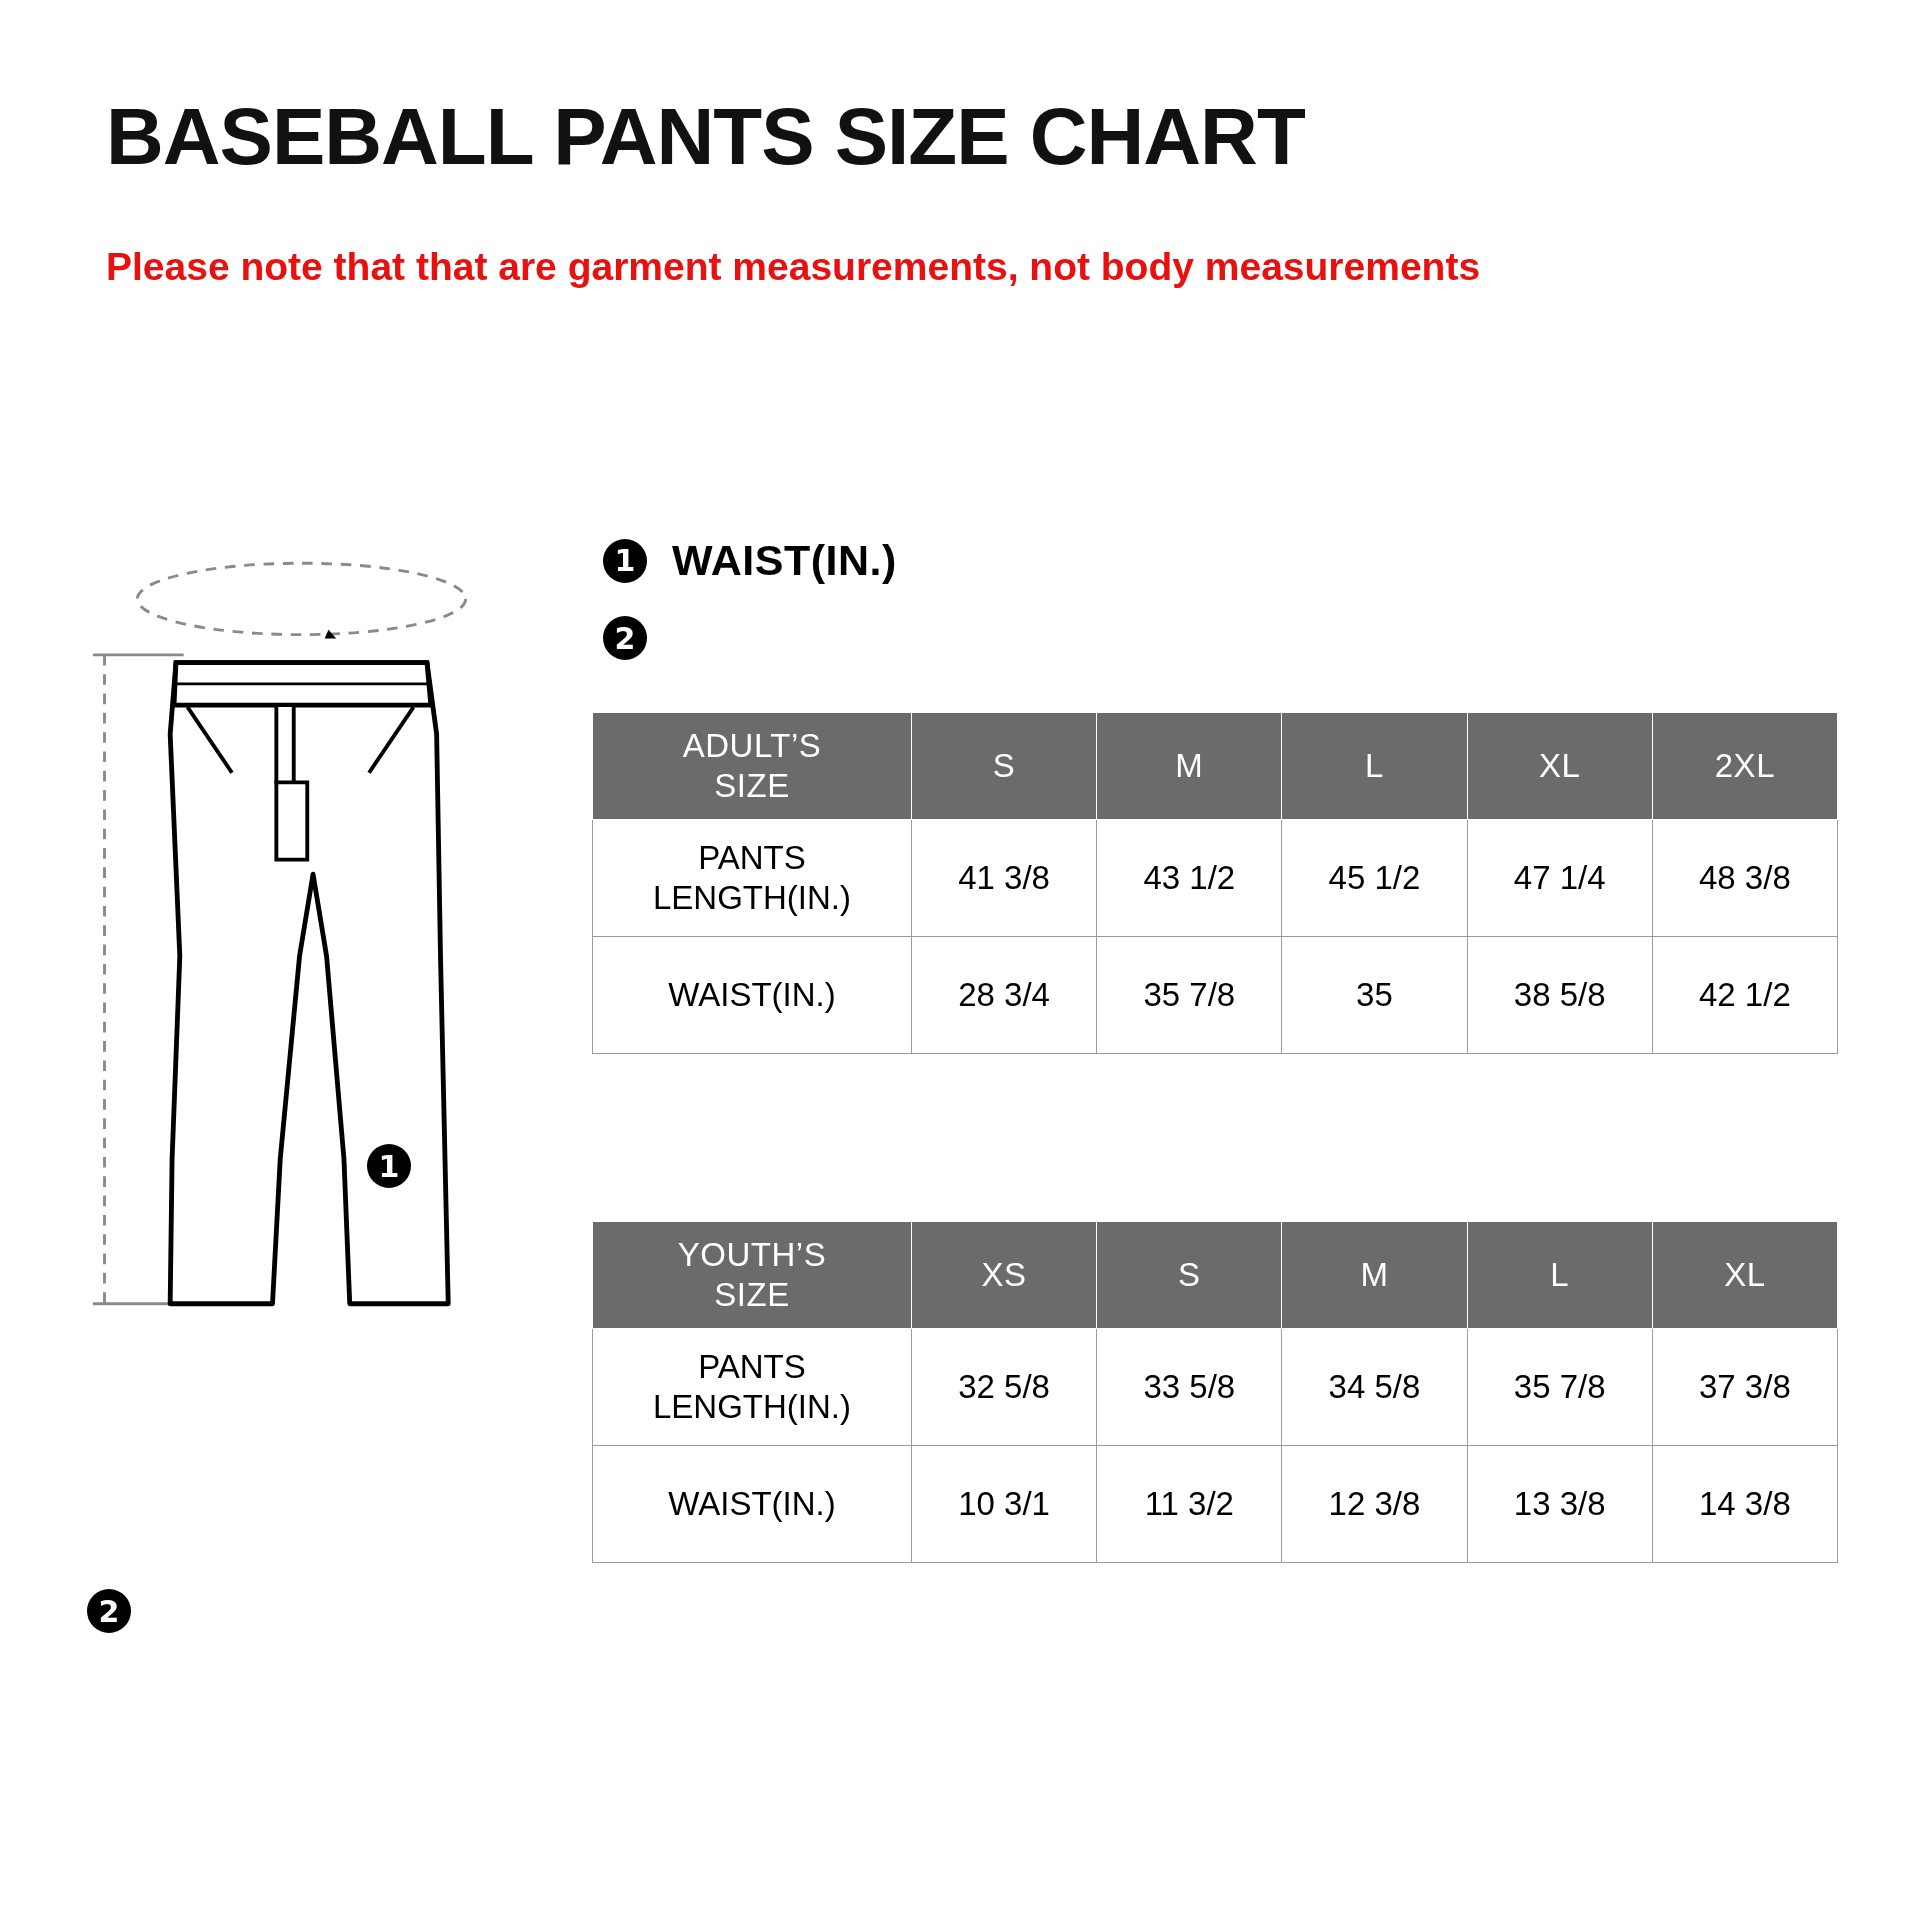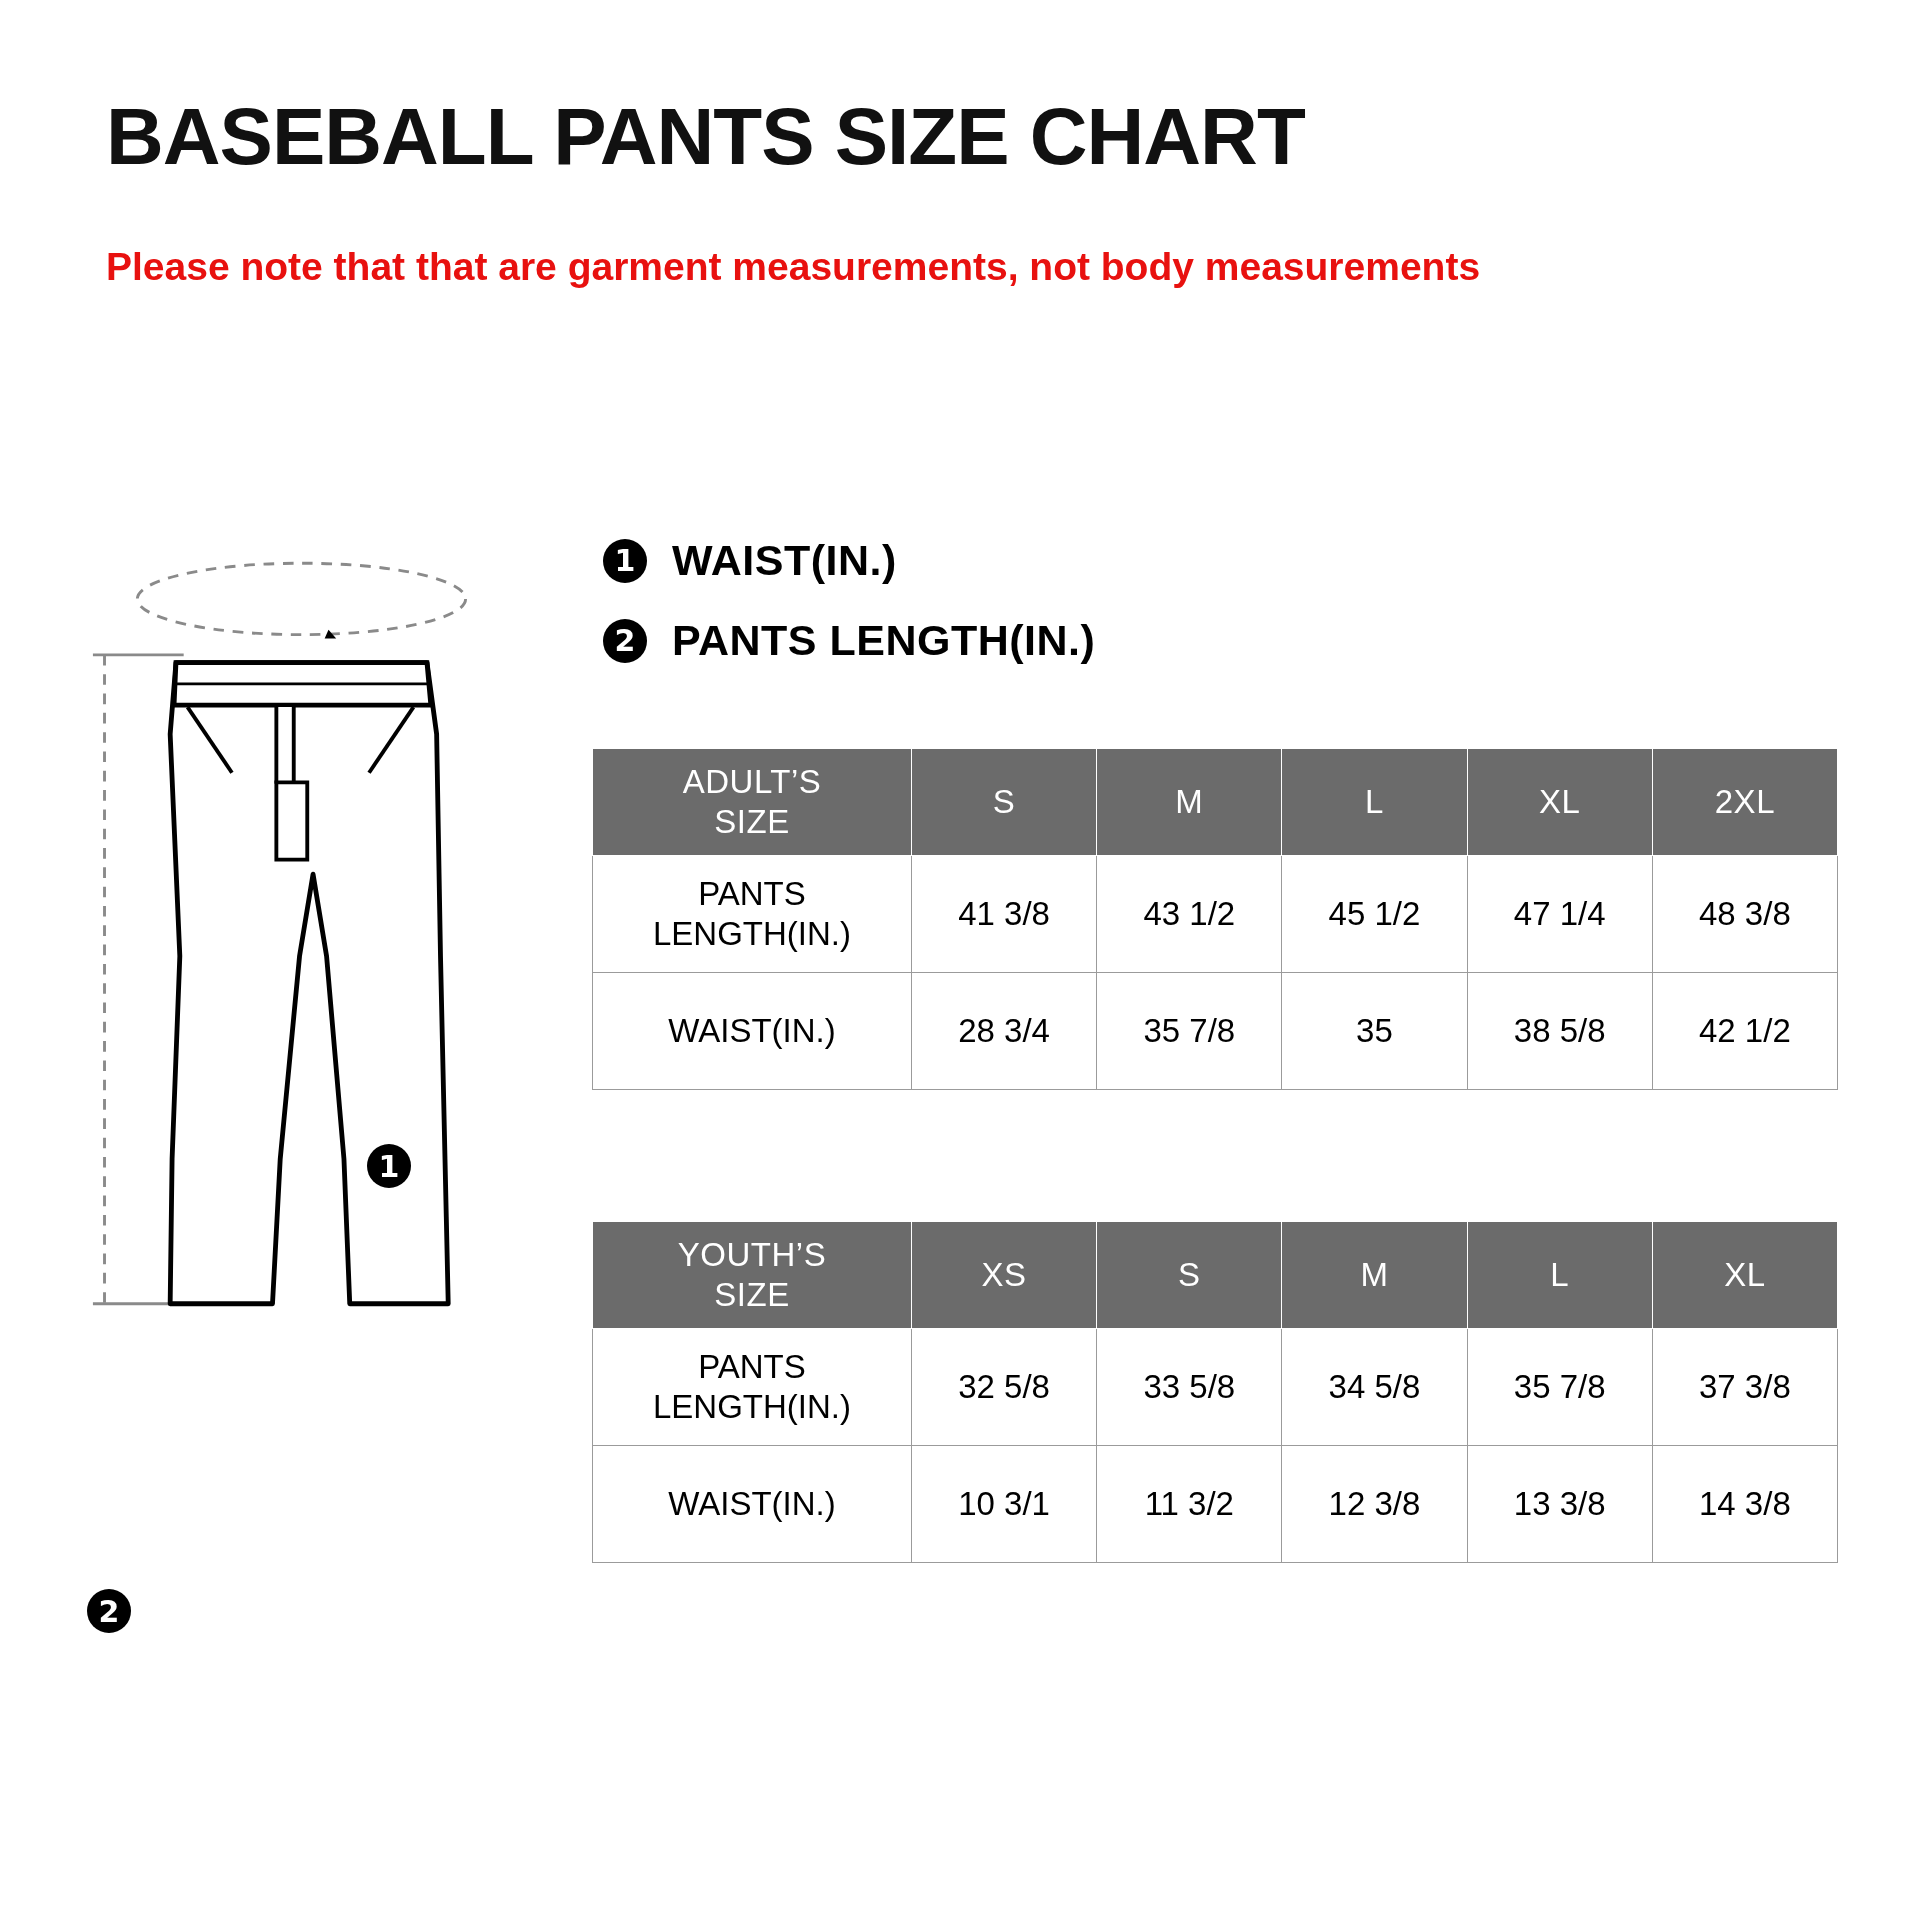--- a/index.html
+++ b/index.html
@@ -101,21 +101,21 @@
     font-family: "DejaVu Sans", sans-serif;
   }
   .diag-badge-1 { left: 280px; top: 603px; }
   .diag-badge-2 { left: 0px;  top: 1048px; }
 
   
   .table-wrap {
     position: absolute;
     left: 592px;
   }
-  .table-adult { top: 748px; }
+  .table-adult { top: 712px; }
   .table-youth { top: 1221px; }
 
   table.size-table {
     border-collapse: collapse;
     width: 1246px;
     table-layout: fixed;
   }
   table.size-table th,
   table.size-table td {
     border: 1.9px solid #ffffff;
@@ -162,21 +162,20 @@
 
   <p class="note">Please note that that are garment measurements, not body measurements</p>
 
   <div class="legend">
     <div class="legend-row">
       <span class="badge">1</span>
       <span class="legend-label">WAIST(IN.)</span>
     </div>
     <div class="legend-row">
       <span class="badge">2</span>
-      <span class="legend-label">PANTS LENGTH(IN.)</span>
     </div>
   </div>
 
   <div class="diagram">
     <svg width="483" height="811" viewBox="0 0 500 840">
 
       <ellipse cx="222" cy="60" rx="170" ry="37" fill="none" stroke="#8a8a8a" stroke-width="3" stroke-dasharray="11,9"></ellipse>
 
       <path d="M250 92 L258 101 L246 101 Z" fill="#000"></path>
 

